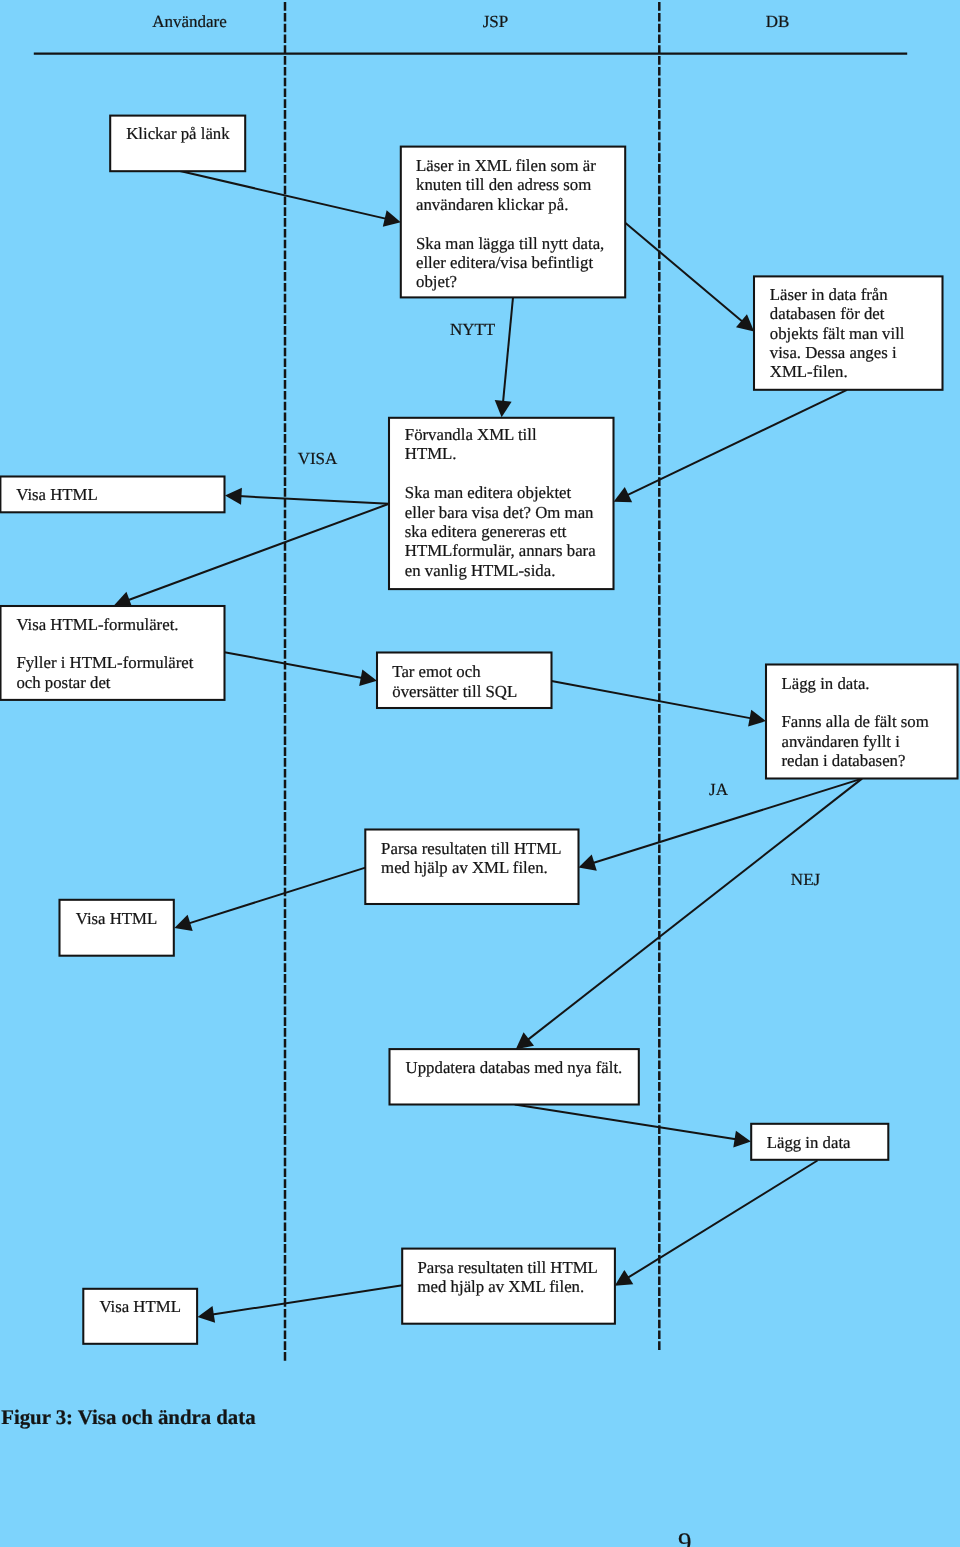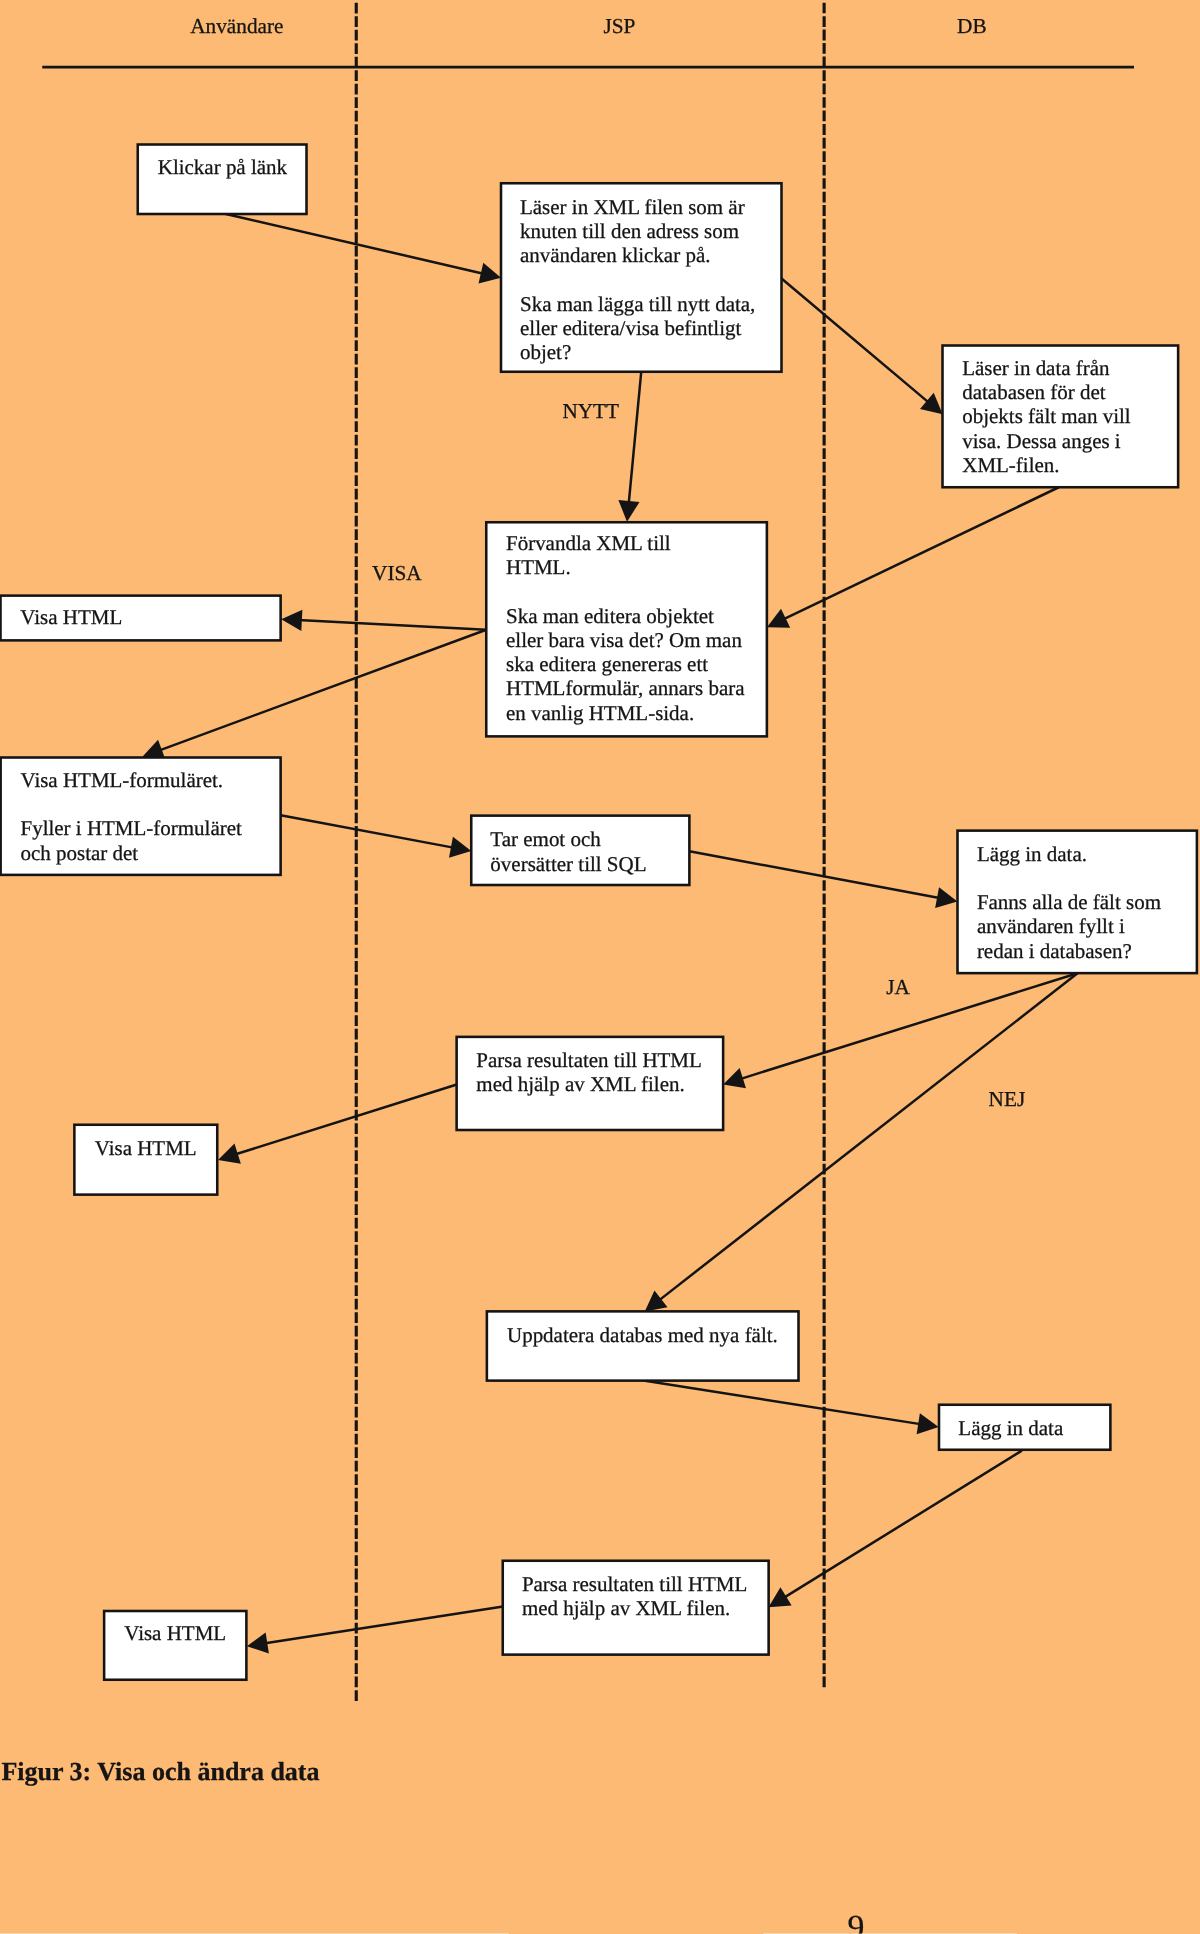--- a/index.html
+++ b/index.html
@@ -1,21 +1,21 @@
 <!DOCTYPE html>
 <html><head>
 <meta charset="utf-8">
 <title>Figur 3: Visa och ändra data</title>
 <style>
   html, body { margin:0; padding:0; background:#ffffff; }
   body {
     width:960px; height:1547px; overflow:hidden;
     font-family:"Liberation Serif", serif; color:#141414;
   }
-  #page { position:relative; width:960px; height:1547px; background:#fdba74; }
+  #page { position:relative; width:960px; height:1547px; background:#7dd3fc; }
   svg.diagram { position:absolute; left:0; top:0; width:960px; height:1547px; }
   .box-rect { fill:#ffffff; stroke:#141414; stroke-width:2.05; }
   .conn { stroke:#141414; stroke-width:2.0; fill:none; stroke-linecap:butt; }
   .arrowhead { fill:#141414; stroke:none; }
   .lane { stroke:#141414; stroke-width:2.5; stroke-dasharray:8.6 2.2; fill:none; }
   .rule { stroke:#141414; stroke-width:2.2; }
   text {
     font-family:"Liberation Serif", serif; fill:#141414;
     text-rendering:geometricPrecision;
     stroke:#141414; stroke-width:0.22; paint-order:stroke fill;

